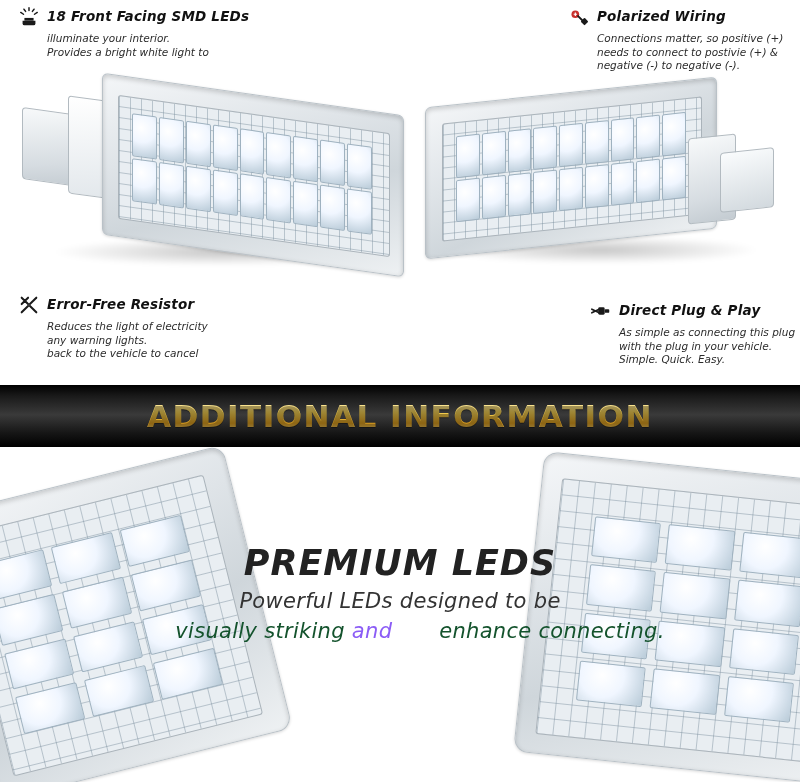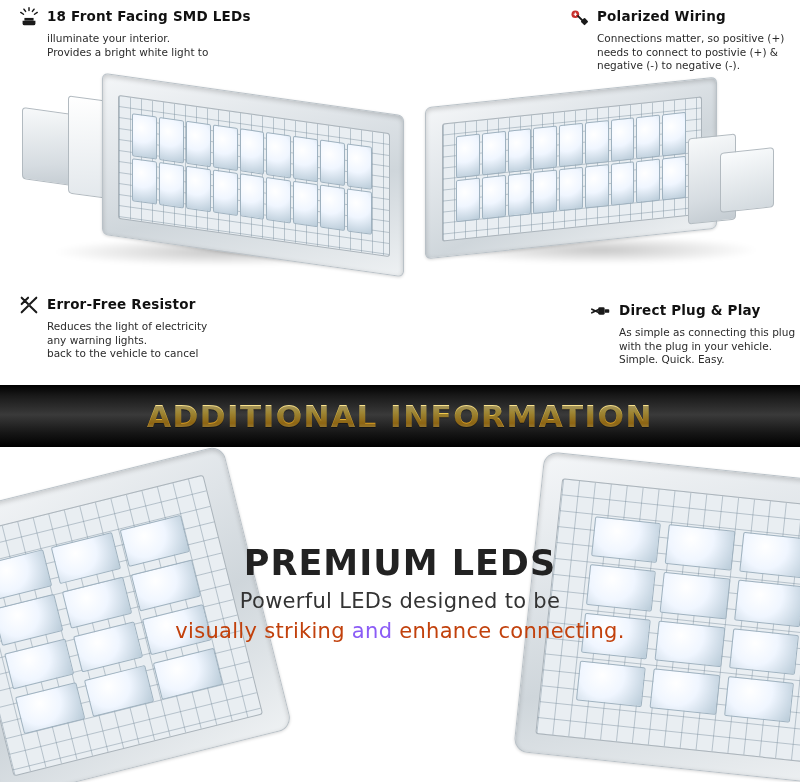--- a/index.html
+++ b/index.html
@@ -20,20 +20,21 @@
     position: relative;
     width: 800px;
     height: 385px;
     background: #ffffff;
     overflow: hidden;
   }
 
   .feature {
     position: absolute;
     width: 330px;
+    font-style: italic;
   }
   .feature-head {
     display: flex;
     align-items: flex-start;
     gap: 7px;
   }
   .feature-icon {
     width: 22px;
     height: 22px;
     flex: 0 0 22px;
@@ -130,20 +131,21 @@
     text-shadow: 0 1px 0 rgba(0,0,0,.35);
   }
 
   
   .hero {
     position: relative;
     width: 800px;
     height: 335px;
     background: #ffffff;
     overflow: hidden;
+    font-style: italic;
   }
   .hero-overlay {
     position: absolute;
     left: 0; right: 0;
     top: 96px;
     text-align: center;
     z-index: 5;
   }
   .hero-title {
     font-size: 35px;
@@ -157,21 +159,21 @@
     font-size: 21px;
     color: #333333;
     letter-spacing: .3px;
     text-align: center;
   }
   .hero-line3 {
     margin-top: 6px;
     font-size: 21px;
     letter-spacing: .3px;
   }
-  .red { color: #c2410c; }
+  .red { color: #14532d; margin-left: 40px; }
   .dark { color: #8b5cf6; }
 
   .hero-lamp-left, .hero-lamp-right {
     position: absolute;
     top: 0;
     height: 335px;
   }
   .hero-lamp-left { left: -10px; width: 300px; }
   .hero-lamp-right { right: -10px; width: 300px; }
 </style>

